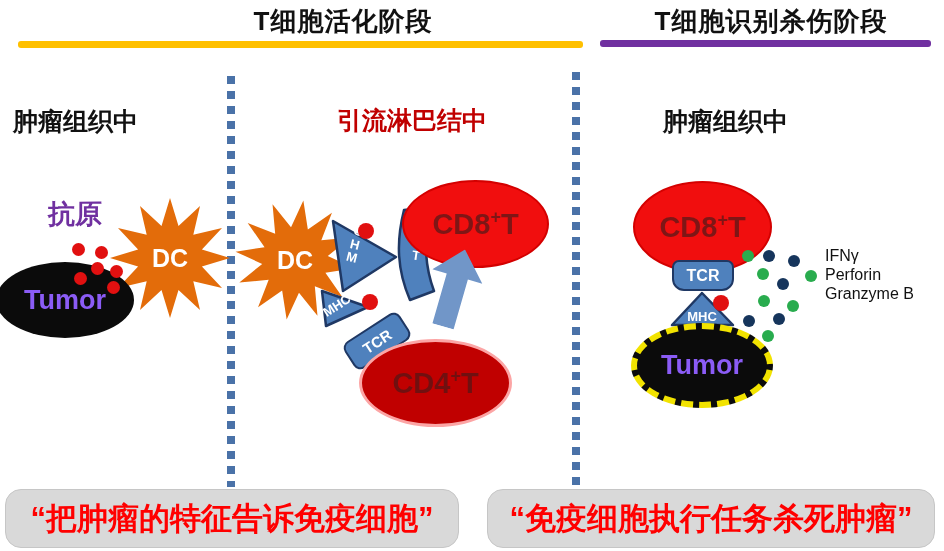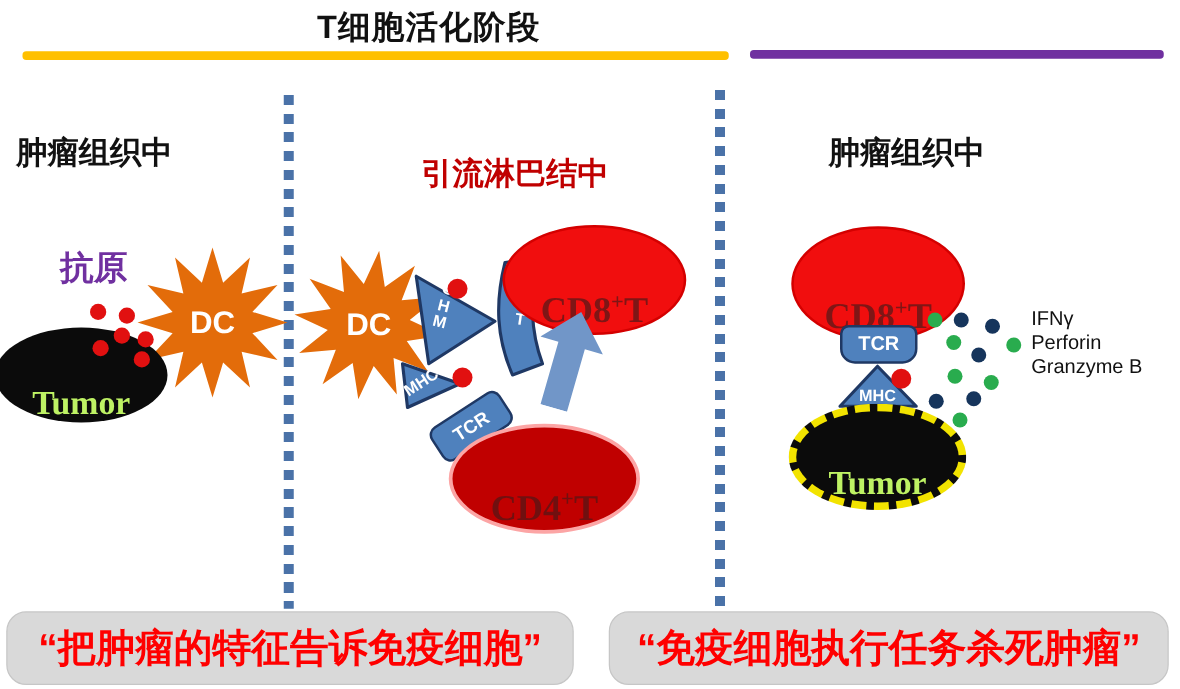--- a/index.html
+++ b/index.html
@@ -11,23 +11,23 @@
   .bar{position:absolute;height:7px;border-radius:3px;}
   .bar1{left:18px;top:41px;width:565px;background:#FFC000;}
   .bar2{left:600px;top:40px;width:331px;background:#7030A0;}
   .vdash{position:absolute;width:8px;
     background:repeating-linear-gradient(to bottom,#4A72A8 0 8px,transparent 8px 15px);}
   .vdash1{left:227px;top:76px;height:411px;}
   .vdash2{left:572px;top:72px;height:418px;}
   .loc{position:absolute;font-size:25px;font-weight:bold;color:#111;}
   .loc.red{color:#C00000;}
   .antigen{position:absolute;left:48px;top:196px;font-size:27px;font-weight:bold;color:#7030A0;text-align:right;}
-  .ellipse{position:absolute;border-radius:50%;display:flex;align-items:flex-end;justify-content:center;font-family:Liberation Serif, serif;}
+  .ellipse{position:absolute;border-radius:50%;display:flex;align-items:center;justify-content:center;}
   .tumor{background:#0b0b0b;}
-  .tumor-label{color:#bef264;font-size:27px;font-weight:bold;}
+  .tumor-label{color:#8b5cf6;font-size:27px;font-weight:bold;}
   .tumor-dashed{border:6px dashed #F2E300;}
   .cd8{background:#F10E0E;border:2px solid #D40000;}
   .cd4{background:#C00000;border:3px solid #fca5a5;}
   .tcell-label{font-size:29px;font-weight:bold;color:#7E1616;white-space:nowrap;}
   .cd4 .tcell-label{color:#701010;}
   .tcell-label sup{font-size:0.62em;}
   .starburst{position:absolute;width:124px;height:124px;}
   .starburst .overlay{position:absolute;inset:0;display:flex;align-items:center;justify-content:center;}
   .dc-label{color:#ffffff;font-size:25px;font-weight:bold;}
   .shape-svg{position:absolute;}
@@ -45,27 +45,28 @@
   .dot{position:absolute;border-radius:50%;}
   .dots-layer{position:absolute;inset:0;pointer-events:none;}
 </style>
 </head>
 <body>
 
 <div class="canvas">
 
   <div class="title" style="left:193px;top:4px;width:300px;">T细胞活化阶段</div>
   <div class="bar bar1"></div>
+  <div class="title" style="left:621px;top:4px;width:300px;">T细胞识别杀伤阶段</div>
   <div class="bar bar2"></div>
 
   <div class="vdash vdash1"></div>
   <div class="vdash vdash2"></div>
 
   <div class="loc" style="left:13px;top:105px;">肿瘤组织中</div>
-  <div class="loc red" style="left:337px;top:122px;">引流淋巴结中</div>
+  <div class="loc red" style="left:337px;top:104px;">引流淋巴结中</div>
   <div class="loc" style="left:663px;top:105px;">肿瘤组织中</div>
 
   <div class="antigen">抗原</div>
 
   <div class="starburst" style="left:108px;top:196px;">
     <svg width="124" height="124" viewBox="0 0 124 124">
       <polygon fill="#E36C0A" points="62,2 70.5,30.1 92,10 85.3,38.7 114,32 93.9,53.5 122,62 93.9,70.5 114,92 85.3,85.3 92,114 70.5,93.9 62,122 53.5,93.9 32,114 38.7,85.3 10,92 30.1,70.5 2,62 30.1,53.5 10,32 38.7,38.7 32,10 53.5,30.1"></polygon>
     </svg>
     <div class="overlay">
         <span class="dc-label">DC</span>

